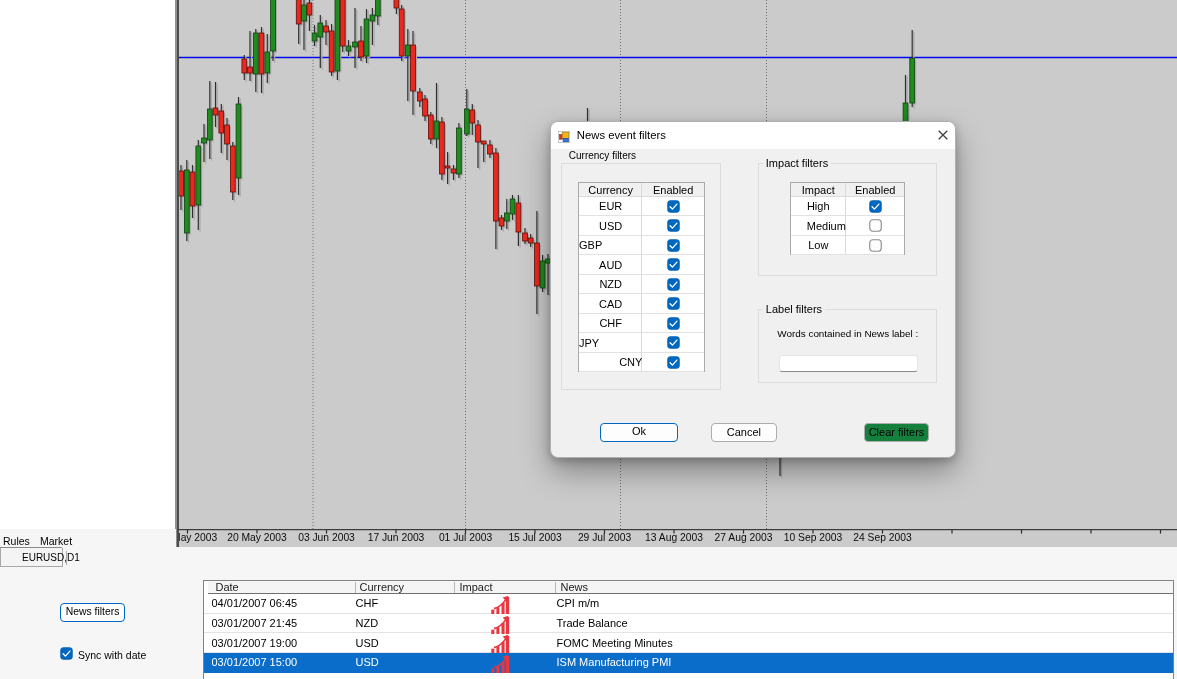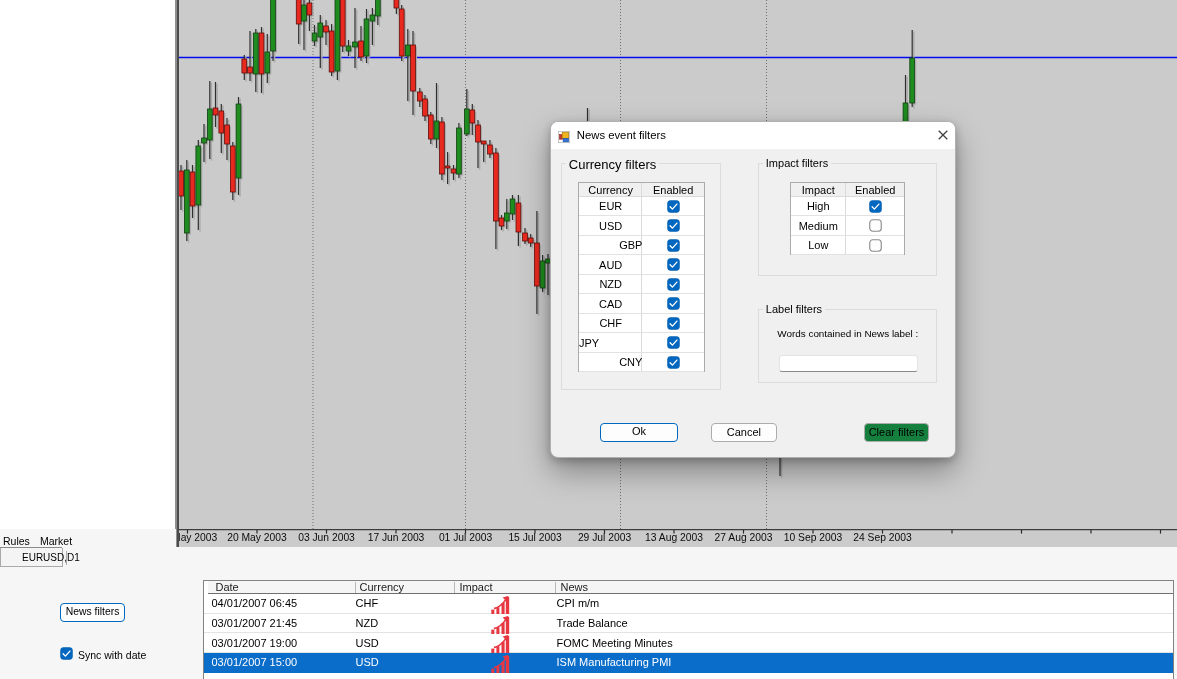--- a/index.html
+++ b/index.html
@@ -393,21 +393,21 @@
         <rect x="1.5" y="3.6" width="3.2" height="4.6" fill="#c3362b" stroke="#8d2219" stroke-width="0.6"></rect>
         <rect x="4.2" y="1.2" width="6.4" height="6.2" fill="#f0b41e" stroke="#b07d0a" stroke-width="0.7"></rect>
         <rect x="5.2" y="7.4" width="5.2" height="3.4" fill="#3273d9" stroke="#1d4fa0" stroke-width="0.7"></rect>
       </svg></div>
   <div class="abs" style="left:26px;top:7px;font-size:11.3px;color:#000">News event filters</div>
   <svg class="abs" style="left:387.5px;top:8px" width="10" height="10" viewBox="0 0 10 10">
     <path d="M0.7 0.7 L9.3 9.3 M9.3 0.7 L0.7 9.3" stroke="#404040" stroke-width="1.3"></path>
     </svg>
 
   <div class="abs" style="left:10.5px;top:41px;width:160px;height:227.5px;border:1px solid #dcdcdc"></div>
-  <div class="abs" style="left:15px;top:35px;font-size:13px;color:#000;background:#f0f0f0;padding:0 3px">Currency filters</div>
+  <div class="abs" style="left:15px;top:28px;font-size:10px;color:#000;background:#f0f0f0;padding:0 3px">Currency filters</div>
   <div class="abs" style="left:27.2px;top:60.5px;width:127.0px;height:190.0px;background:#fff;border:1px solid #ababab">
       <div class="abs" style="left:0;top:0;width:125.0px;height:13.5px;background:#f0f0f0;border-bottom:1px solid #dadada;font-size:11px;color:#000">
         <div class="abs" style="left:0;top:0.5px;width:63.4px;text-align:center">Currency</div>
         <div class="abs" style="left:63.4px;top:0.5px;width:61.6px;text-align:center">Enabled</div>
       </div>
       <div class="abs" style="left:62.4px;top:0;width:1px;height:188.0px;background:#dadada"></div>
       <div class="abs" style="left:0;top:13.5px;width:125.0px;height:19.55px;border-bottom:1px solid #e2e2e2;font-size:11px;color:#000">
         <div class="abs" style="left:0;top:3.5px;width:63.4px;text-align:center">EUR</div>
         <svg style="position:absolute;left:87.7px;top:3.2px" width="13" height="13" viewBox="0 0 13 13">
           <rect x="0.5" y="0.5" width="12" height="12" rx="3" fill="#0067c0" stroke="#005ba6" stroke-width="0.5"></rect>
@@ -415,21 +415,21 @@
         </svg>
       </div>
       <div class="abs" style="left:0;top:33.0px;width:125.0px;height:19.55px;border-bottom:1px solid #e2e2e2;font-size:11px;color:#000">
         <div class="abs" style="left:0;top:3.5px;width:63.4px;text-align:center">USD</div>
         <svg style="position:absolute;left:87.7px;top:3.2px" width="13" height="13" viewBox="0 0 13 13">
           <rect x="0.5" y="0.5" width="12" height="12" rx="3" fill="#0067c0" stroke="#005ba6" stroke-width="0.5"></rect>
           <path d="M3.1 6.7 L5.4 9.1 L9.9 4.1" stroke="#fff" stroke-width="1.35" fill="none" stroke-linecap="round" stroke-linejoin="round"></path>
         </svg>
       </div>
       <div class="abs" style="left:0;top:52.6px;width:125.0px;height:19.55px;border-bottom:1px solid #e2e2e2;font-size:11px;color:#000">
-        <div class="abs" style="left:0;top:3.5px;width:63.4px;text-align:right">GBP</div>
+        <div class="abs" style="left:0;top:3.5px;width:63.4px;text-align:left">GBP</div>
         <svg style="position:absolute;left:87.7px;top:3.2px" width="13" height="13" viewBox="0 0 13 13">
           <rect x="0.5" y="0.5" width="12" height="12" rx="3" fill="#0067c0" stroke="#005ba6" stroke-width="0.5"></rect>
           <path d="M3.1 6.7 L5.4 9.1 L9.9 4.1" stroke="#fff" stroke-width="1.35" fill="none" stroke-linecap="round" stroke-linejoin="round"></path>
         </svg>
       </div>
       <div class="abs" style="left:0;top:72.1px;width:125.0px;height:19.55px;border-bottom:1px solid #e2e2e2;font-size:11px;color:#000">
         <div class="abs" style="left:0;top:3.5px;width:63.4px;text-align:center">AUD</div>
         <svg style="position:absolute;left:87.7px;top:3.2px" width="13" height="13" viewBox="0 0 13 13">
           <rect x="0.5" y="0.5" width="12" height="12" rx="3" fill="#0067c0" stroke="#005ba6" stroke-width="0.5"></rect>
           <path d="M3.1 6.7 L5.4 9.1 L9.9 4.1" stroke="#fff" stroke-width="1.35" fill="none" stroke-linecap="round" stroke-linejoin="round"></path>
@@ -481,21 +481,21 @@
       </div>
       <div class="abs" style="left:54.3px;top:0;width:1px;height:70.7px;background:#dadada"></div>
       <div class="abs" style="left:0;top:13.5px;width:113.9px;height:19.55px;border-bottom:1px solid #e2e2e2;font-size:11px;color:#000">
         <div class="abs" style="left:0;top:3.5px;width:55.3px;text-align:center">High</div>
         <svg style="position:absolute;left:78.1px;top:3.2px" width="13" height="13" viewBox="0 0 13 13">
           <rect x="0.5" y="0.5" width="12" height="12" rx="3" fill="#0067c0" stroke="#005ba6" stroke-width="0.5"></rect>
           <path d="M3.1 6.7 L5.4 9.1 L9.9 4.1" stroke="#fff" stroke-width="1.35" fill="none" stroke-linecap="round" stroke-linejoin="round"></path>
         </svg>
       </div>
       <div class="abs" style="left:0;top:33.0px;width:113.9px;height:19.55px;border-bottom:1px solid #e2e2e2;font-size:11px;color:#000">
-        <div class="abs" style="left:0;top:3.5px;width:55.3px;text-align:center">Medium</div>
+        <div class="abs" style="left:0;top:3.5px;width:55.3px;text-align:right">Medium</div>
         <svg style="position:absolute;left:78.1px;top:3.2px" width="13" height="13" viewBox="0 0 13 13">
           <rect x="0.75" y="0.75" width="11.5" height="11.5" rx="3" fill="#fdfdfd" stroke="#8a8a8a" stroke-width="1.1"></rect>
         </svg>
       </div>
       <div class="abs" style="left:0;top:52.6px;width:113.9px;height:19.55px;border-bottom:1px solid #e2e2e2;font-size:11px;color:#000">
         <div class="abs" style="left:0;top:3.5px;width:55.3px;text-align:center">Low</div>
         <svg style="position:absolute;left:78.1px;top:3.2px" width="13" height="13" viewBox="0 0 13 13">
           <rect x="0.75" y="0.75" width="11.5" height="11.5" rx="3" fill="#fdfdfd" stroke="#8a8a8a" stroke-width="1.1"></rect>
         </svg>
       </div>

